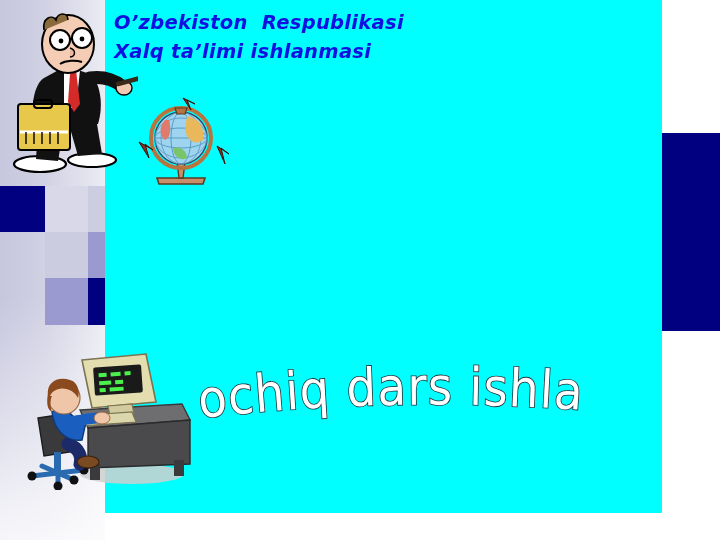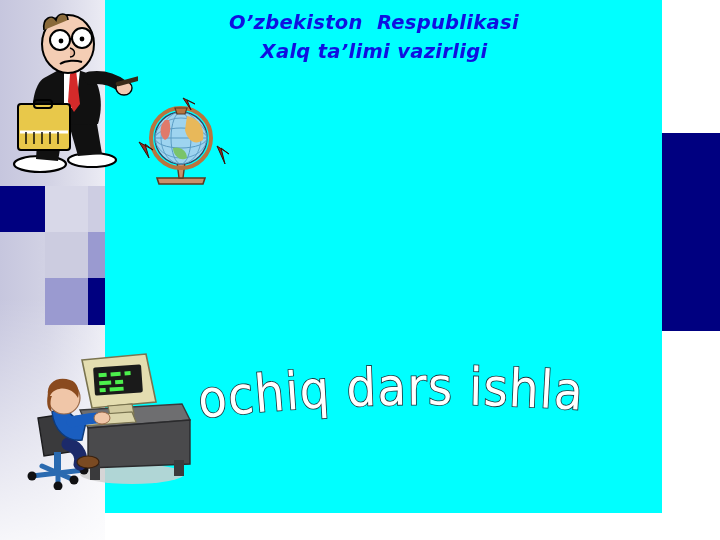--- a/index.html
+++ b/index.html
@@ -68,21 +68,20 @@
   }
   .title-line {
     font-family: "DejaVu Sans", sans-serif;
     font-style: italic;
     font-weight: bold;
     font-size: 19.5px;
     line-height: 29px;
     color: #1010e0;
     letter-spacing: 0.3px;
     white-space: pre;
-    text-align: center;
   }
 
   
   .wordart {
     position: absolute;
     left: 196px;
     top: 368px;
     width: 390px;
     height: 64px;
     pointer-events: none;
@@ -133,21 +132,21 @@
     <div class="sq sq-pur-b"></div>
     <div class="sq sq-navy-br"></div>
   </div>
 
   <div class="cyan-panel"></div>
 
   <div class="navy-right"></div>
 
   <div class="title-block">
     <div class="title-line">O’zbekiston  Respublikasi</div>
-    <div class="title-line">Xalq ta’limi vazirligi</div>
+    <div class="title-line">Xalq ta’limi ishlanmasi</div>
   </div>
 
   <div class="clip clip-teacher">
     <svg viewBox="0 0 132 175" width="132" height="175">
 
       <ellipse cx="34" cy="160" rx="26" ry="8" fill="#ffffff" stroke="#000" stroke-width="2.2"></ellipse>
       <ellipse cx="86" cy="156" rx="24" ry="7" fill="#ffffff" stroke="#000" stroke-width="2.2"></ellipse>
 
       <path d="M34 92 L30 155 L52 157 L60 110 L72 152 L96 150 L86 90 Z" fill="#111111"></path>
 

